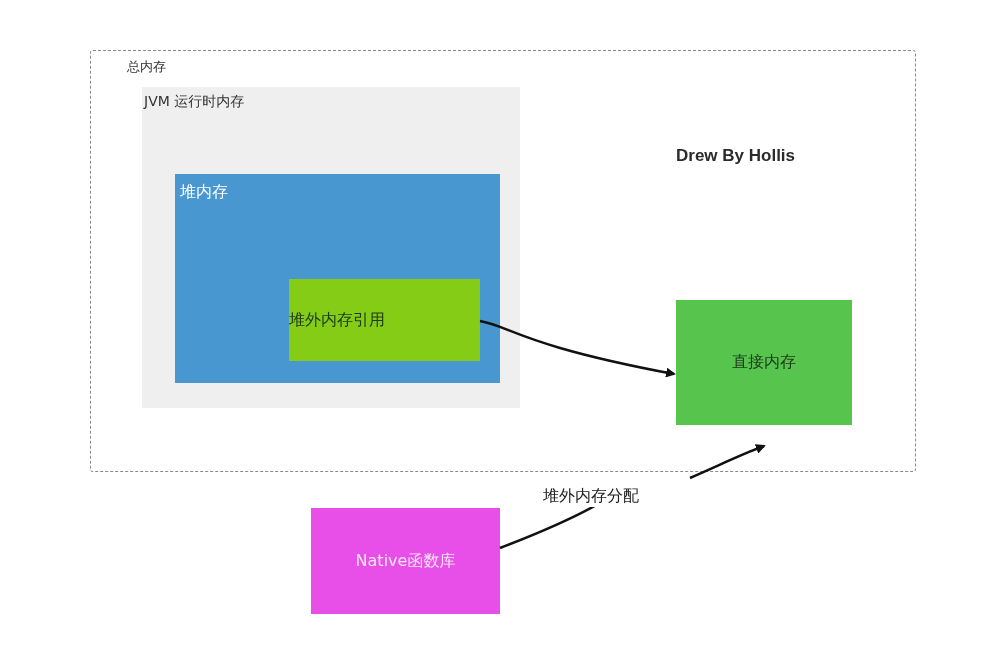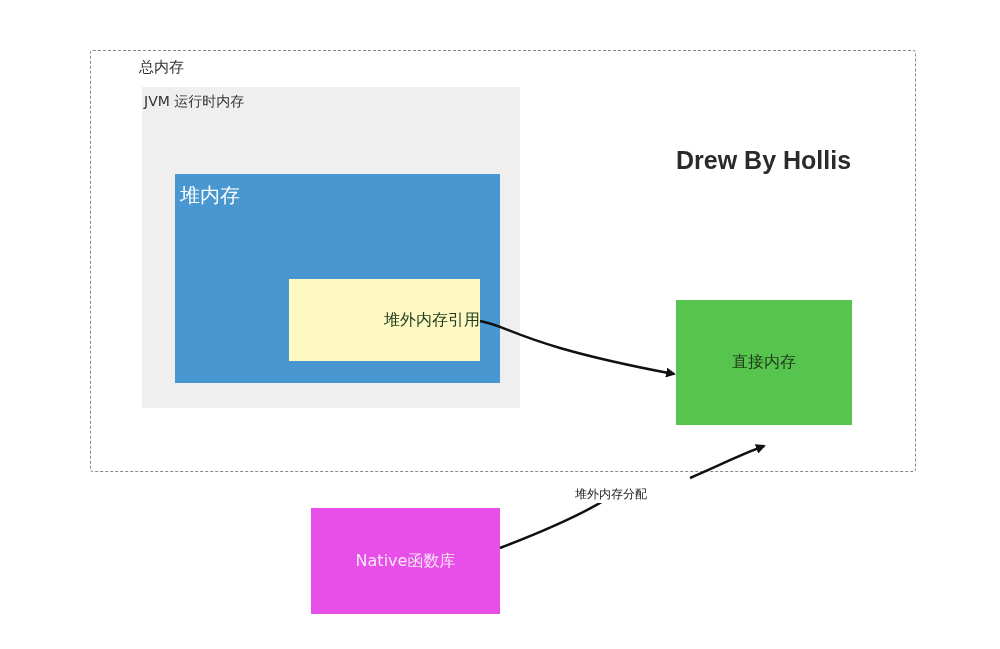--- a/index.html
+++ b/index.html
@@ -1,34 +1,34 @@
 <!DOCTYPE html>
 <html><head>
 <meta charset="utf-8">
 <style>
   html, body { margin:0; padding:0; background:#ffffff; }
   body { width:1000px; height:649px; position:relative; overflow:hidden;
          font-family:"DejaVu Sans","Liberation Sans",sans-serif; }
   .abs { position:absolute; }
   .dashed-box { left:90px; top:50px; width:826px; height:422px;
                 border:1.5px dashed #8a8a8a; border-radius:3px; box-sizing:border-box; }
-  .lbl-total { left:92px; top:58px; font-size:15px; color:#333;padding-left:47px; }
+  .lbl-total { left:80px; top:58px; font-size:13px; color:#333;padding-left:47px; }
   .jvm-box { left:142px; top:87px; width:378px; height:321px; background:#efeff0; }
   .lbl-jvm { left:144px; top:93px; font-size:14px; color:#333; }
   .heap-box { left:175px; top:174px; width:325px; height:209px; background:#4897d0; }
-  .lbl-heap { left:180px; top:182px; font-size:20px; color:#ffffff; }
-  .ref-box { left:289px; top:279px; width:191px; height:82px; background:#fef9c3;
-             display:flex; align-items:center; justify-content:flex-end; font-size:16px; color:#1e3a1c; }
+  .lbl-heap { left:180px; top:182px; font-size:16px; color:#ffffff; }
+  .ref-box { left:289px; top:279px; width:191px; height:82px; background:#84cc16;
+             display:flex; align-items:center; justify-content:flex-start; font-size:16px; color:#1e3a1c; }
   .direct-box { left:676px; top:300px; width:176px; height:125px; background:#56c44d;
              display:flex; align-items:center; justify-content:center; font-size:16px; color:#1e3a1c; }
   .native-box { left:311px; top:508px; width:189px; height:106px; background:#e84ee8;
              display:flex; align-items:center; justify-content:center; font-size:16px; color:#f6e6f6; }
-  .credit { left:676px; top:146px; font-size:25px; font-weight:bold; color:#2b2b2b;
+  .credit { left:676px; top:146px; font-size:17px; font-weight:bold; color:#2b2b2b;
             font-family:"Liberation Sans",sans-serif; }
-  .lbl-alloc { left:573px; top:486px; font-size:12px; color:#222; background:#fff; padding:0 2px; }
+  .lbl-alloc { left:541px; top:486px; font-size:16px; color:#222; background:#fff; padding:0 2px; }
   svg.arrows { position:absolute; left:0; top:0; }
 </style>
 </head>
 <body>
 
 <div class="abs dashed-box"></div>
 <div class="abs lbl-total">总内存</div>
 
 <div class="abs jvm-box"></div>
 <div class="abs lbl-jvm">JVM 运行时内存</div>

